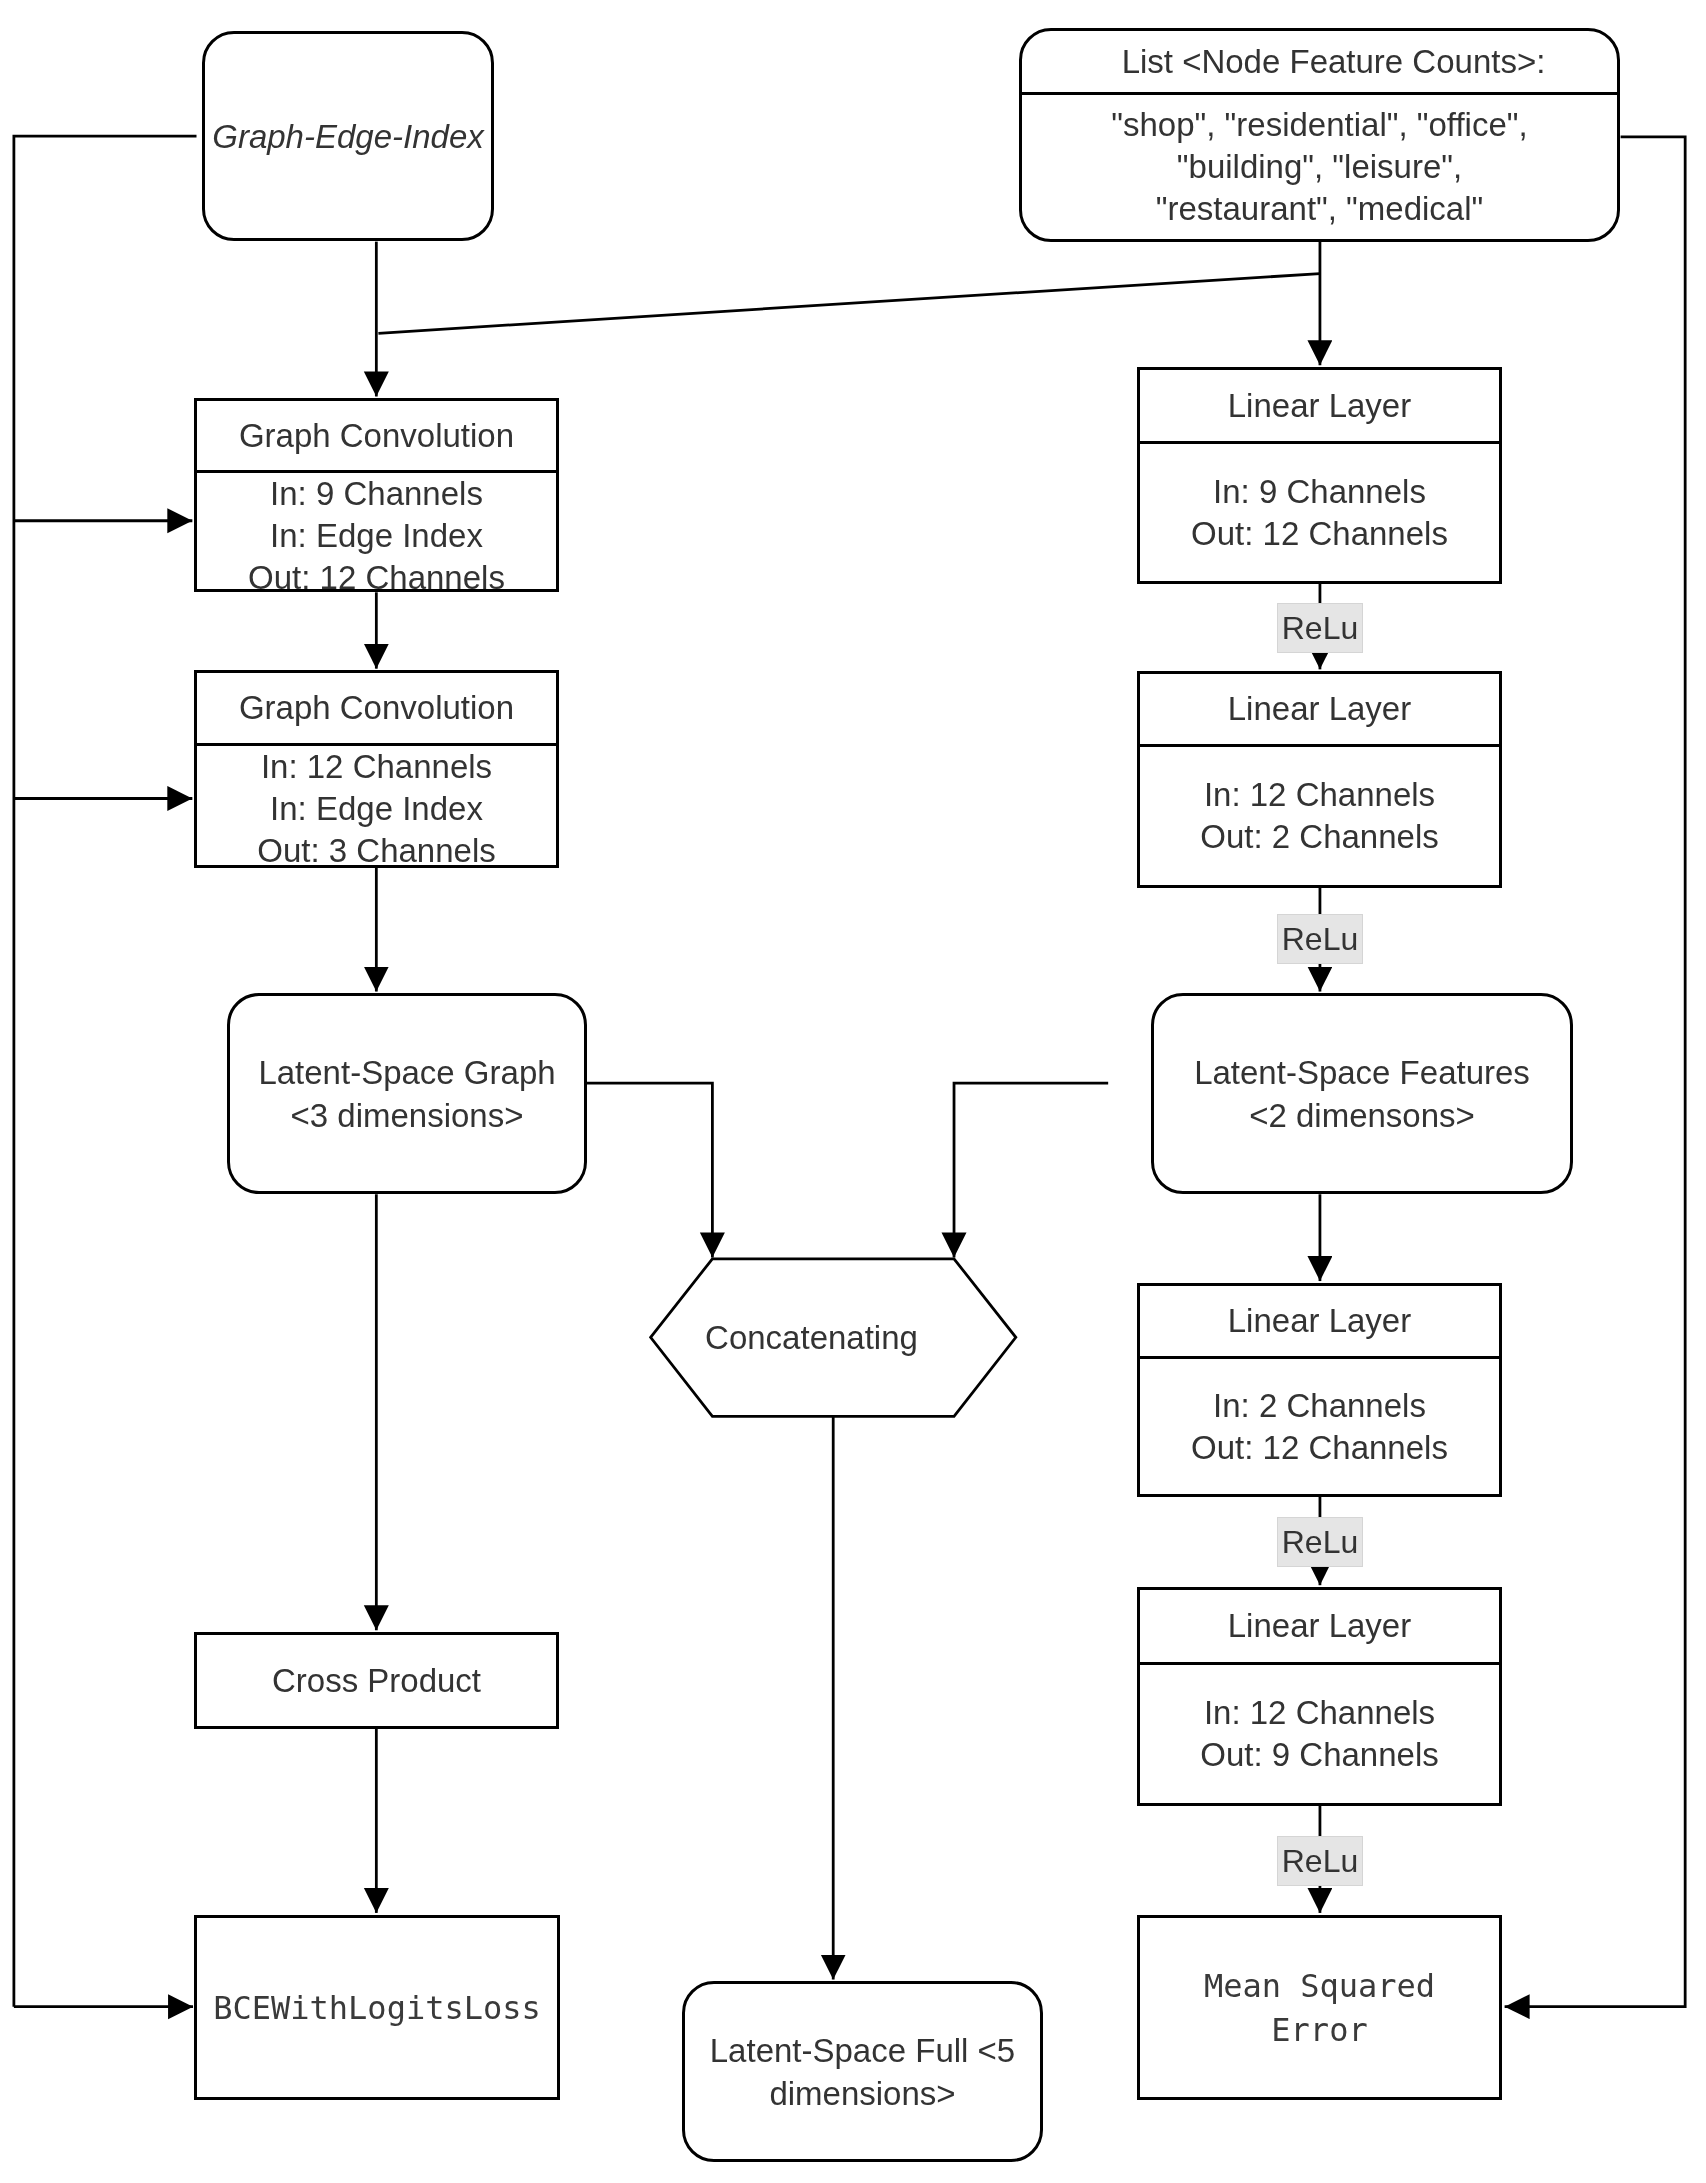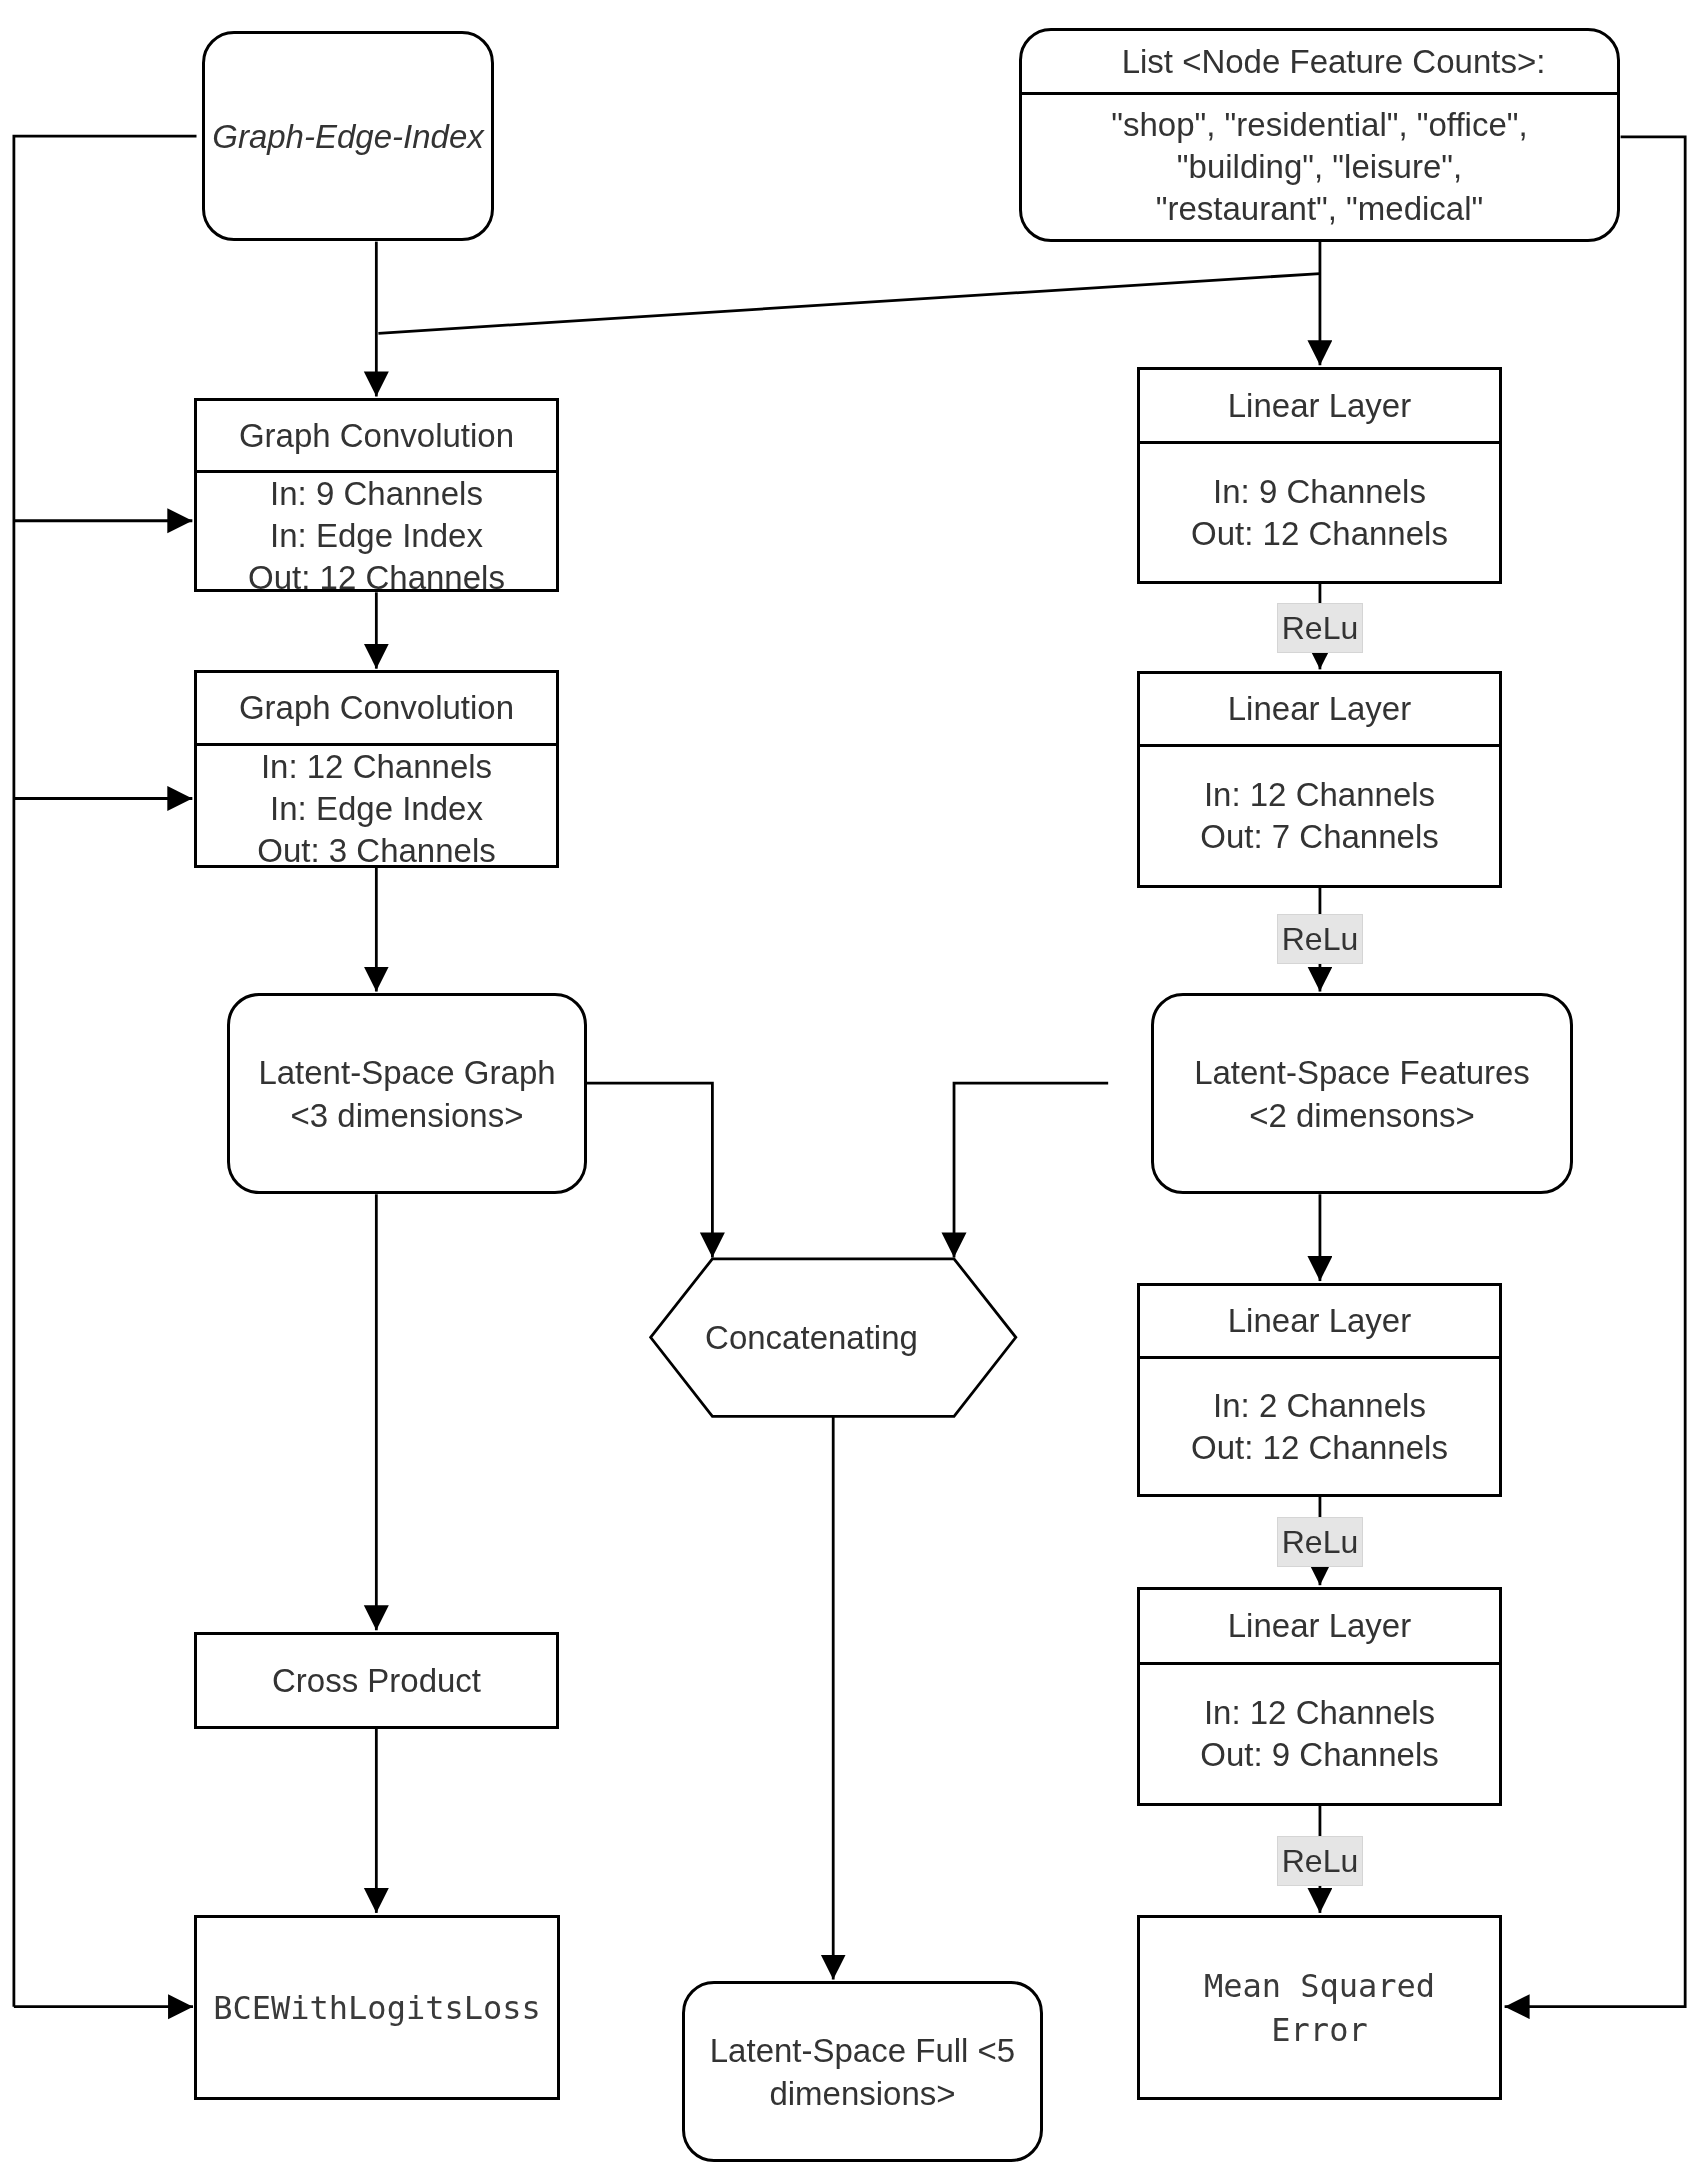--- a/index.html
+++ b/index.html
@@ -143,21 +143,21 @@
     <div class="bdy">
       <div>In: 9 Channels</div>
       <div>Out: 12 Channels</div>
     </div>
   </div>
 
   <div class="box" style="left:1137px;top:671px;width:365px;height:217px;">
     <div class="hdr" style="height:70px;">Linear Layer</div>
     <div class="bdy">
       <div>In: 12 Channels</div>
-      <div>Out: 7 Channels</div>
+      <div>Out: 2 Channels</div>
     </div>
   </div>
 
   <div class="box rounded" style="left:196px;top:993px;width:360px;height:201px;margin-left:31px;">
     <div class="center-label">
       <div>Latent-Space Graph</div>
       <div>&lt;3 dimensions&gt;</div>
     </div>
   </div>
 

